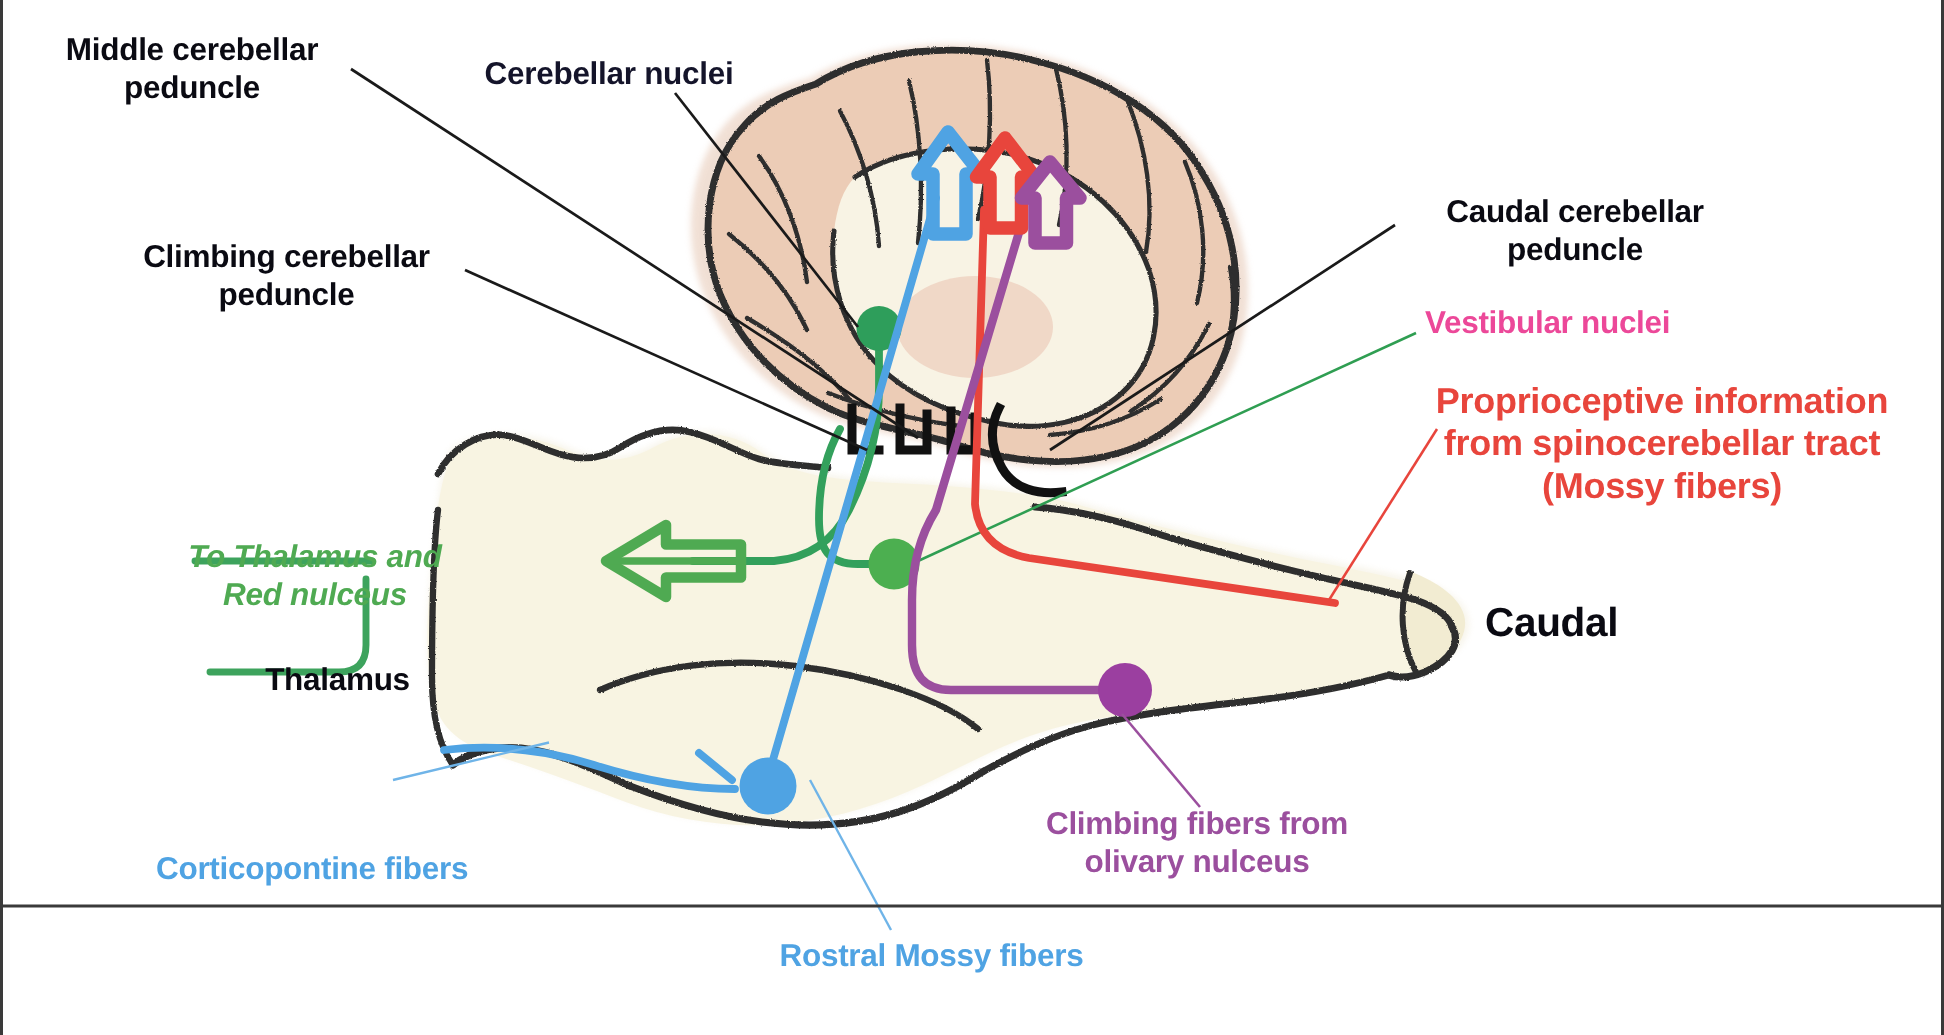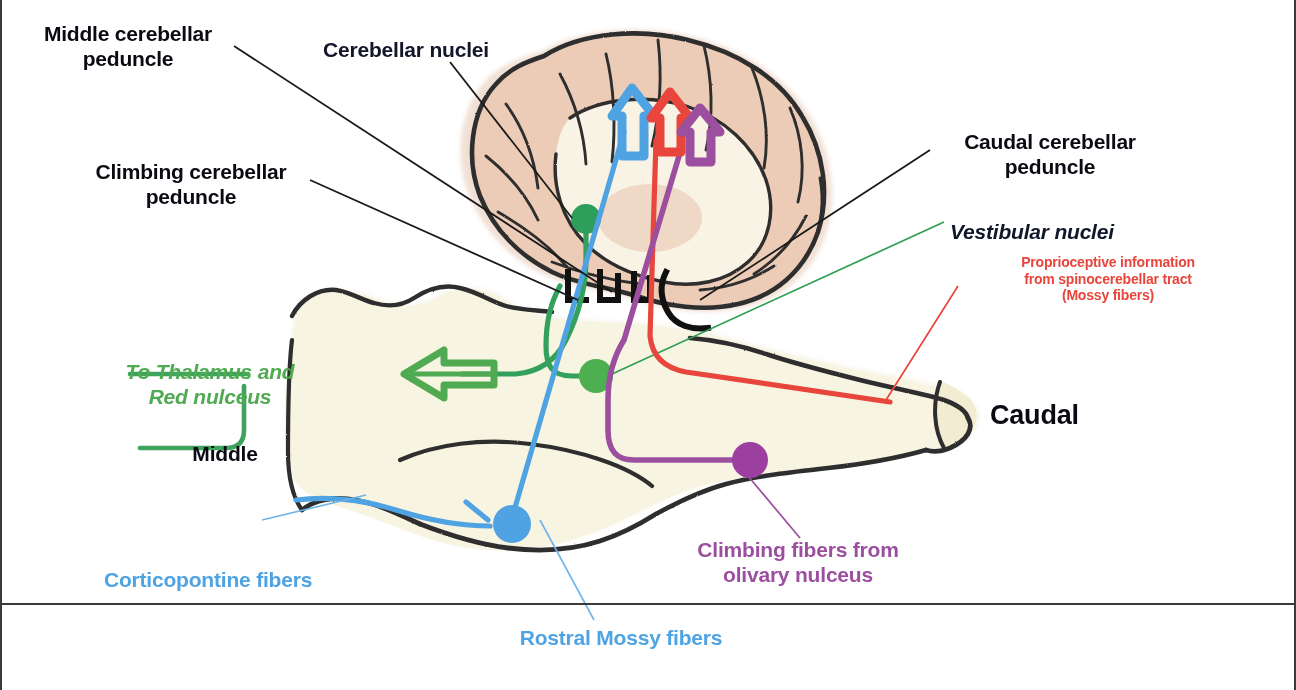--- a/index.html
+++ b/index.html
@@ -249,30 +249,30 @@
 peduncle</div>
 
   <div class="lbl c" style="left:70px;top:160px;width:242px;color:#0a0a12;font-size:21px;">Climbing cerebellar
 peduncle</div>
 
   <div class="lbl c" style="left:292px;top:38px;width:228px;color:#14142a;font-size:21px;">Cerebellar nuclei</div>
 
   <div class="lbl c" style="left:930px;top:130px;width:240px;color:#0a0a12;font-size:21px;">Caudal cerebellar
 peduncle</div>
 
-  <div class="lbl l" style="left:950px;top:220px;width:260px;color:#0f172a;font-size:21px;font-style:italic;">Vestibular nuclei</div>
-
-  <div class="lbl c" style="left:938px;top:254px;width:340px;color:#e8453c;font-size:14px;">Proprioceptive information
+  <div class="lbl l" style="left:950px;top:204px;width:260px;color:#ec4899;font-size:21px;">Vestibular nuclei</div>
+
+  <div class="lbl c" style="left:938px;top:254px;width:340px;color:#e8453c;font-size:24px;">Proprioceptive information
 from spinocerebellar tract
 (Mossy fibers)</div>
 
   <div class="lbl c" style="left:104px;top:360px;width:212px;color:#4faa52;font-size:21px;font-style:italic;">To Thalamus and
 Red nulceus</div>
 
-  <div class="lbl c" style="left:170px;top:442px;width:110px;color:#0a0a12;font-size:21px;">Middle</div>
+  <div class="lbl c" style="left:170px;top:442px;width:110px;color:#0a0a12;font-size:21px;">Thalamus</div>
 
   <div class="lbl l" style="left:990px;top:400px;width:130px;color:#0a0a12;font-size:27px;">Caudal</div>
 
   <div class="lbl l" style="left:104px;top:568px;width:290px;color:#4fa3e3;font-size:21px;">Corticopontine fibers</div>
 
   <div class="lbl c" style="left:488px;top:626px;width:266px;color:#4fa3e3;font-size:21px;">Rostral Mossy fibers</div>
 
   <div class="lbl c" style="left:668px;top:538px;width:260px;color:#9b4f9e;font-size:21px;">Climbing fibers from
 olivary nulceus</div>
 

